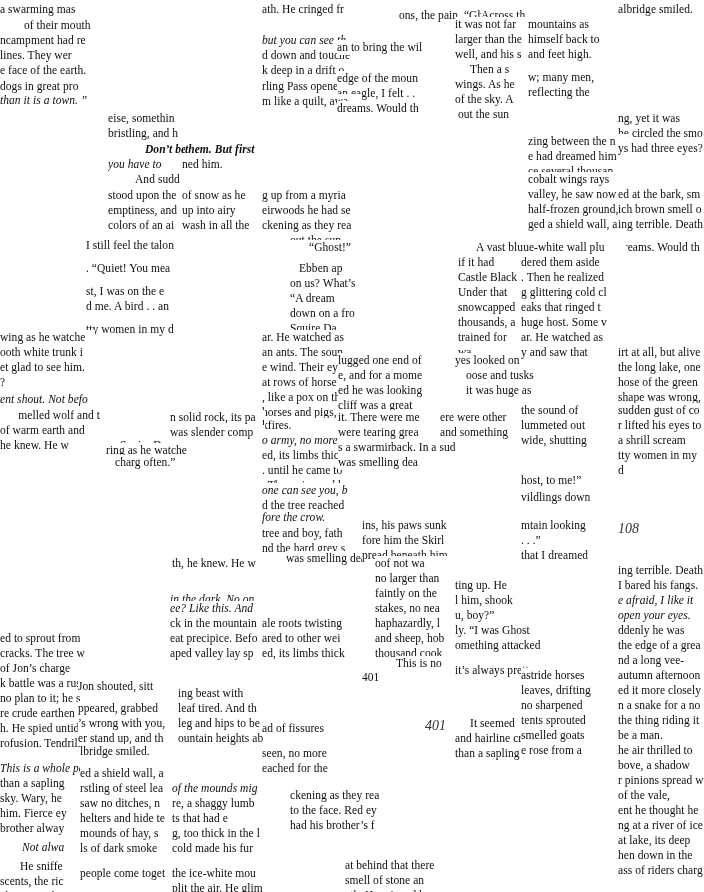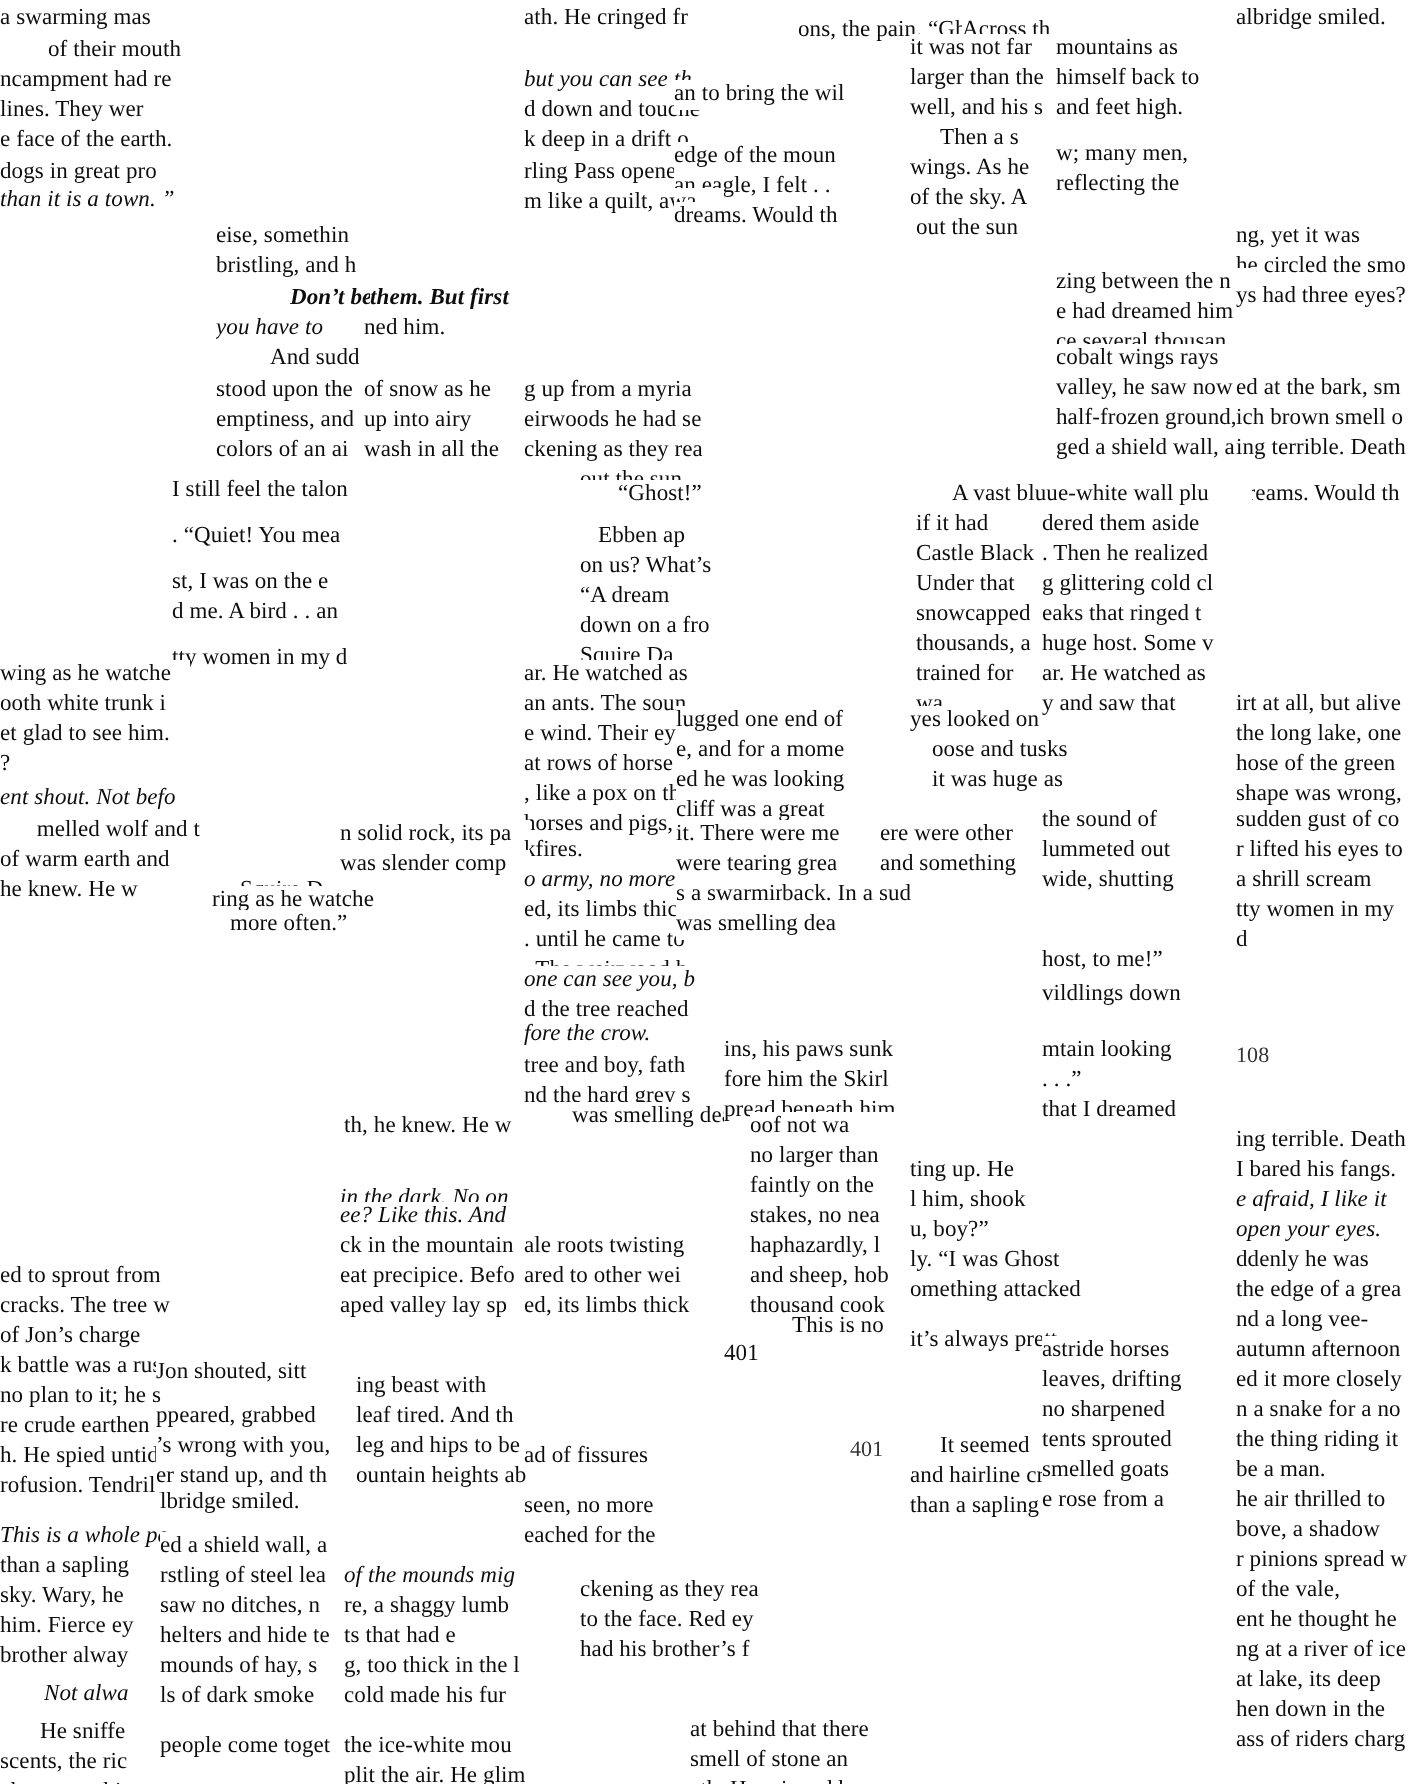--- a/index.html
+++ b/index.html
@@ -23,21 +23,21 @@
     font-size: 11.5px;
     line-height: 15.2px;
     white-space: pre-wrap;
     overflow: hidden;
     text-align: left;
     letter-spacing: 0.05px;
   }
   .it { font-style: italic; }
   .bi { font-style: italic; font-weight: bold; }
   .cn { text-align: center; }
-  .pg { font-size: 11px; color: #333; }
+  .pg { font-size: 14px; color: #333; font-style: italic; }
 </style>
 </head>
 <body>
 
 <div id="page">
 
   <div class="frag" style="left:0px; top:2px; width:95px;">a swarming mas</div>
   <div class="frag" style="left:0px; top:18px; width:95px;margin-left:24px;">of their mouth</div>
   <div class="frag" style="left:0px; top:33px; width:100px;">ncampment had re</div>
   <div class="frag" style="left:0px; top:48px; width:95px;">lines. They wer</div>
@@ -163,21 +163,21 @@
   <div class="frag" style="left:618px; top:345px; width:86px;">irt at all, but alive</div>
   <div class="frag" style="left:618px; top:375px; width:86px;">hose of the green</div>
   <div class="frag" style="left:618px; top:390px; width:86px;">shape was wrong,</div>
 
   <div class="frag it" style="left:0px; top:392px; width:100px;">ent shout. Not befo</div>
   <div class="frag" style="left:0px; top:408px; width:100px;text-align:right;">melled wolf and t</div>
   <div class="frag" style="left:0px; top:423px; width:100px;">of warm earth and</div>
   <div class="frag" style="left:0px; top:438px; width:100px;">he knew. He w</div>
   <div class="frag" style="left:120px; top:438px; width:70px;">Squire D</div>
   <div class="frag" style="left:106px; top:443px; width:100px;">ring as he watche</div>
-  <div class="frag" style="left:115px; top:455px; width:100px;">more often.”</div>
+  <div class="frag" style="left:115px; top:455px; width:100px;">charg often.”</div>
 
   <div class="frag" style="left:170px; top:410px; width:95px;">n solid rock, its pa</div>
   <div class="frag" style="left:262px; top:418px; width:95px;">kfires.</div>
   <div class="frag" style="left:170px; top:425px; width:95px;">was slender comp</div>
   <div class="frag it" style="left:262px; top:433px; width:95px;">o army, no more t</div>
   <div class="frag" style="left:262px; top:448px; width:95px;">ed, its limbs thick</div>
   <div class="frag" style="left:262px; top:463px; width:95px;">. until he came to</div>
   <div class="frag" style="left:262px; top:478px; width:95px;">. The weirwood h</div>
   <div class="frag" style="left:338px; top:410px; width:95px;">it. There were me</div>
   <div class="frag" style="left:338px; top:425px; width:95px;">were tearing grea</div>

